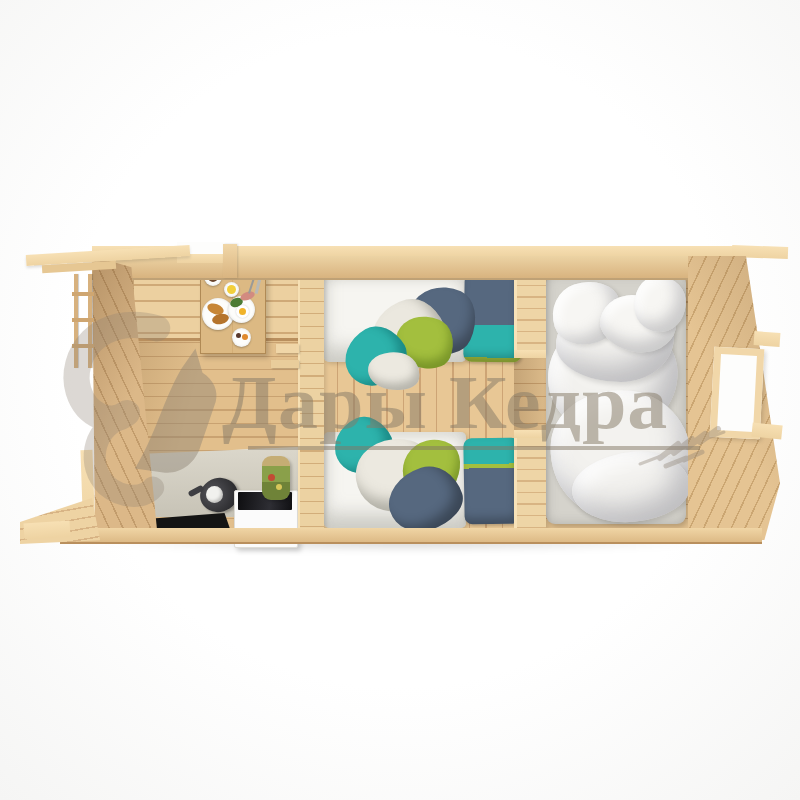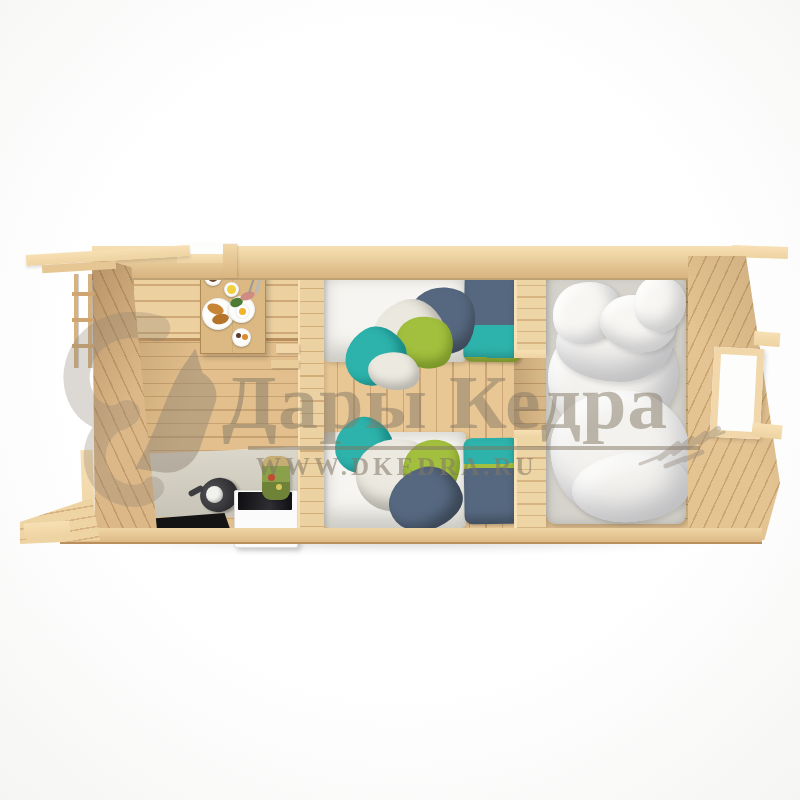--- a/index.html
+++ b/index.html
@@ -209,21 +209,20 @@
       <path d="M100,32 C42,16 12,60 22,94 C30,120 56,128 70,116" stroke-width="26"></path>
       <path d="M62,122 C36,134 30,168 50,188 C64,200 86,202 96,190" stroke-width="22"></path>
     </g>
     <g fill="#8e8274" opacity="0.45">
       <path d="M124,72 l14,-20 7,24 c11,7 16,18 13,29 l-15,44 c-5,17 -20,28 -37,26 l-28,-4 c22,-37 27,-66 46,-99 z"></path>
     </g>
   </svg>
 
   <div class="abs wm wm-text" style="left:222px;top:362px;font-size:80px;">Дары Кедра</div>
   <div class="abs wm" style="left:248px;top:446px;width:452px;height:4px;background:rgba(130,118,100,.5);"></div>
-  <div class="abs wm wm-url" style="left:256px;top:454px;font-size:25px;">WWW.DKEDRA.RU</div>
 
   <svg class="abs wm" style="left:632px;top:416px;width:100px;height:60px;" viewBox="0 0 100 60">
     <g stroke="#8e8274" stroke-linecap="round" opacity="0.38" fill="none">
       <path d="M8,48 L92,16" stroke-width="3"></path>
       <path d="M28,42 L46,28" stroke-width="6"></path>
       <path d="M42,37 L60,23" stroke-width="6"></path>
       <path d="M56,31 L73,18" stroke-width="6"></path>
       <path d="M68,26 L86,13" stroke-width="6"></path>
       <path d="M34,50 L54,42" stroke-width="5"></path>
       <path d="M52,44 L70,36" stroke-width="5"></path>

